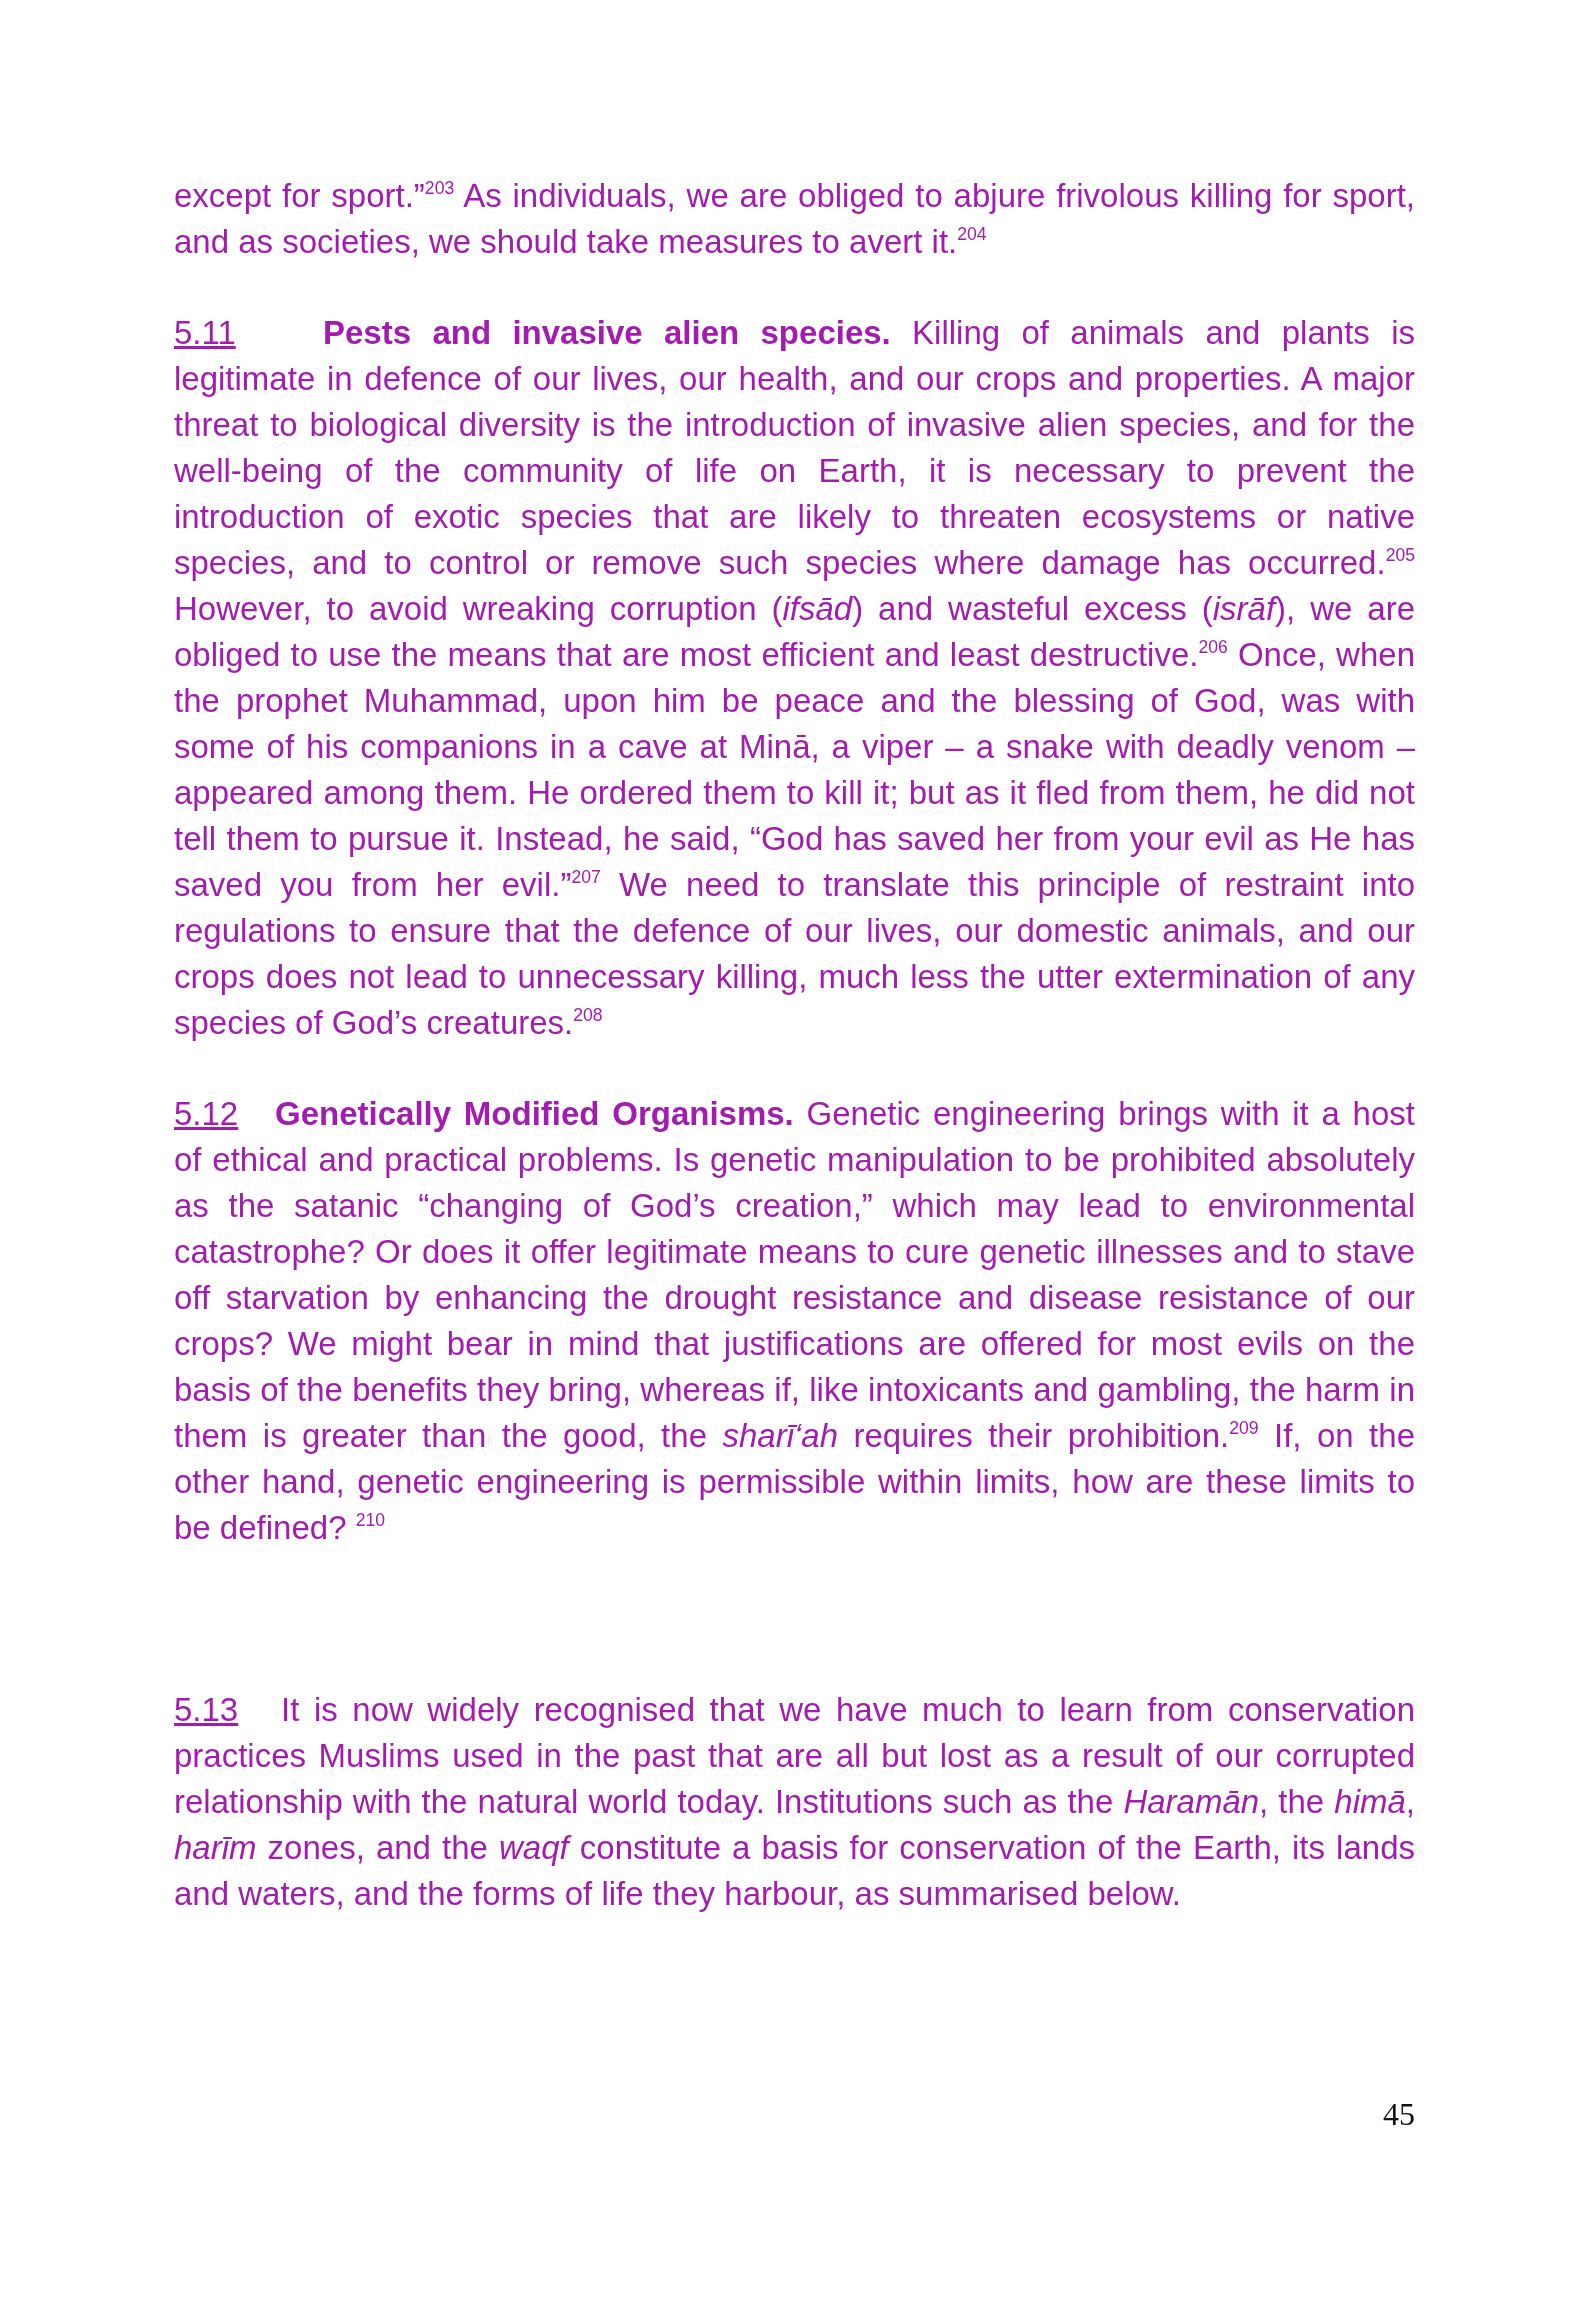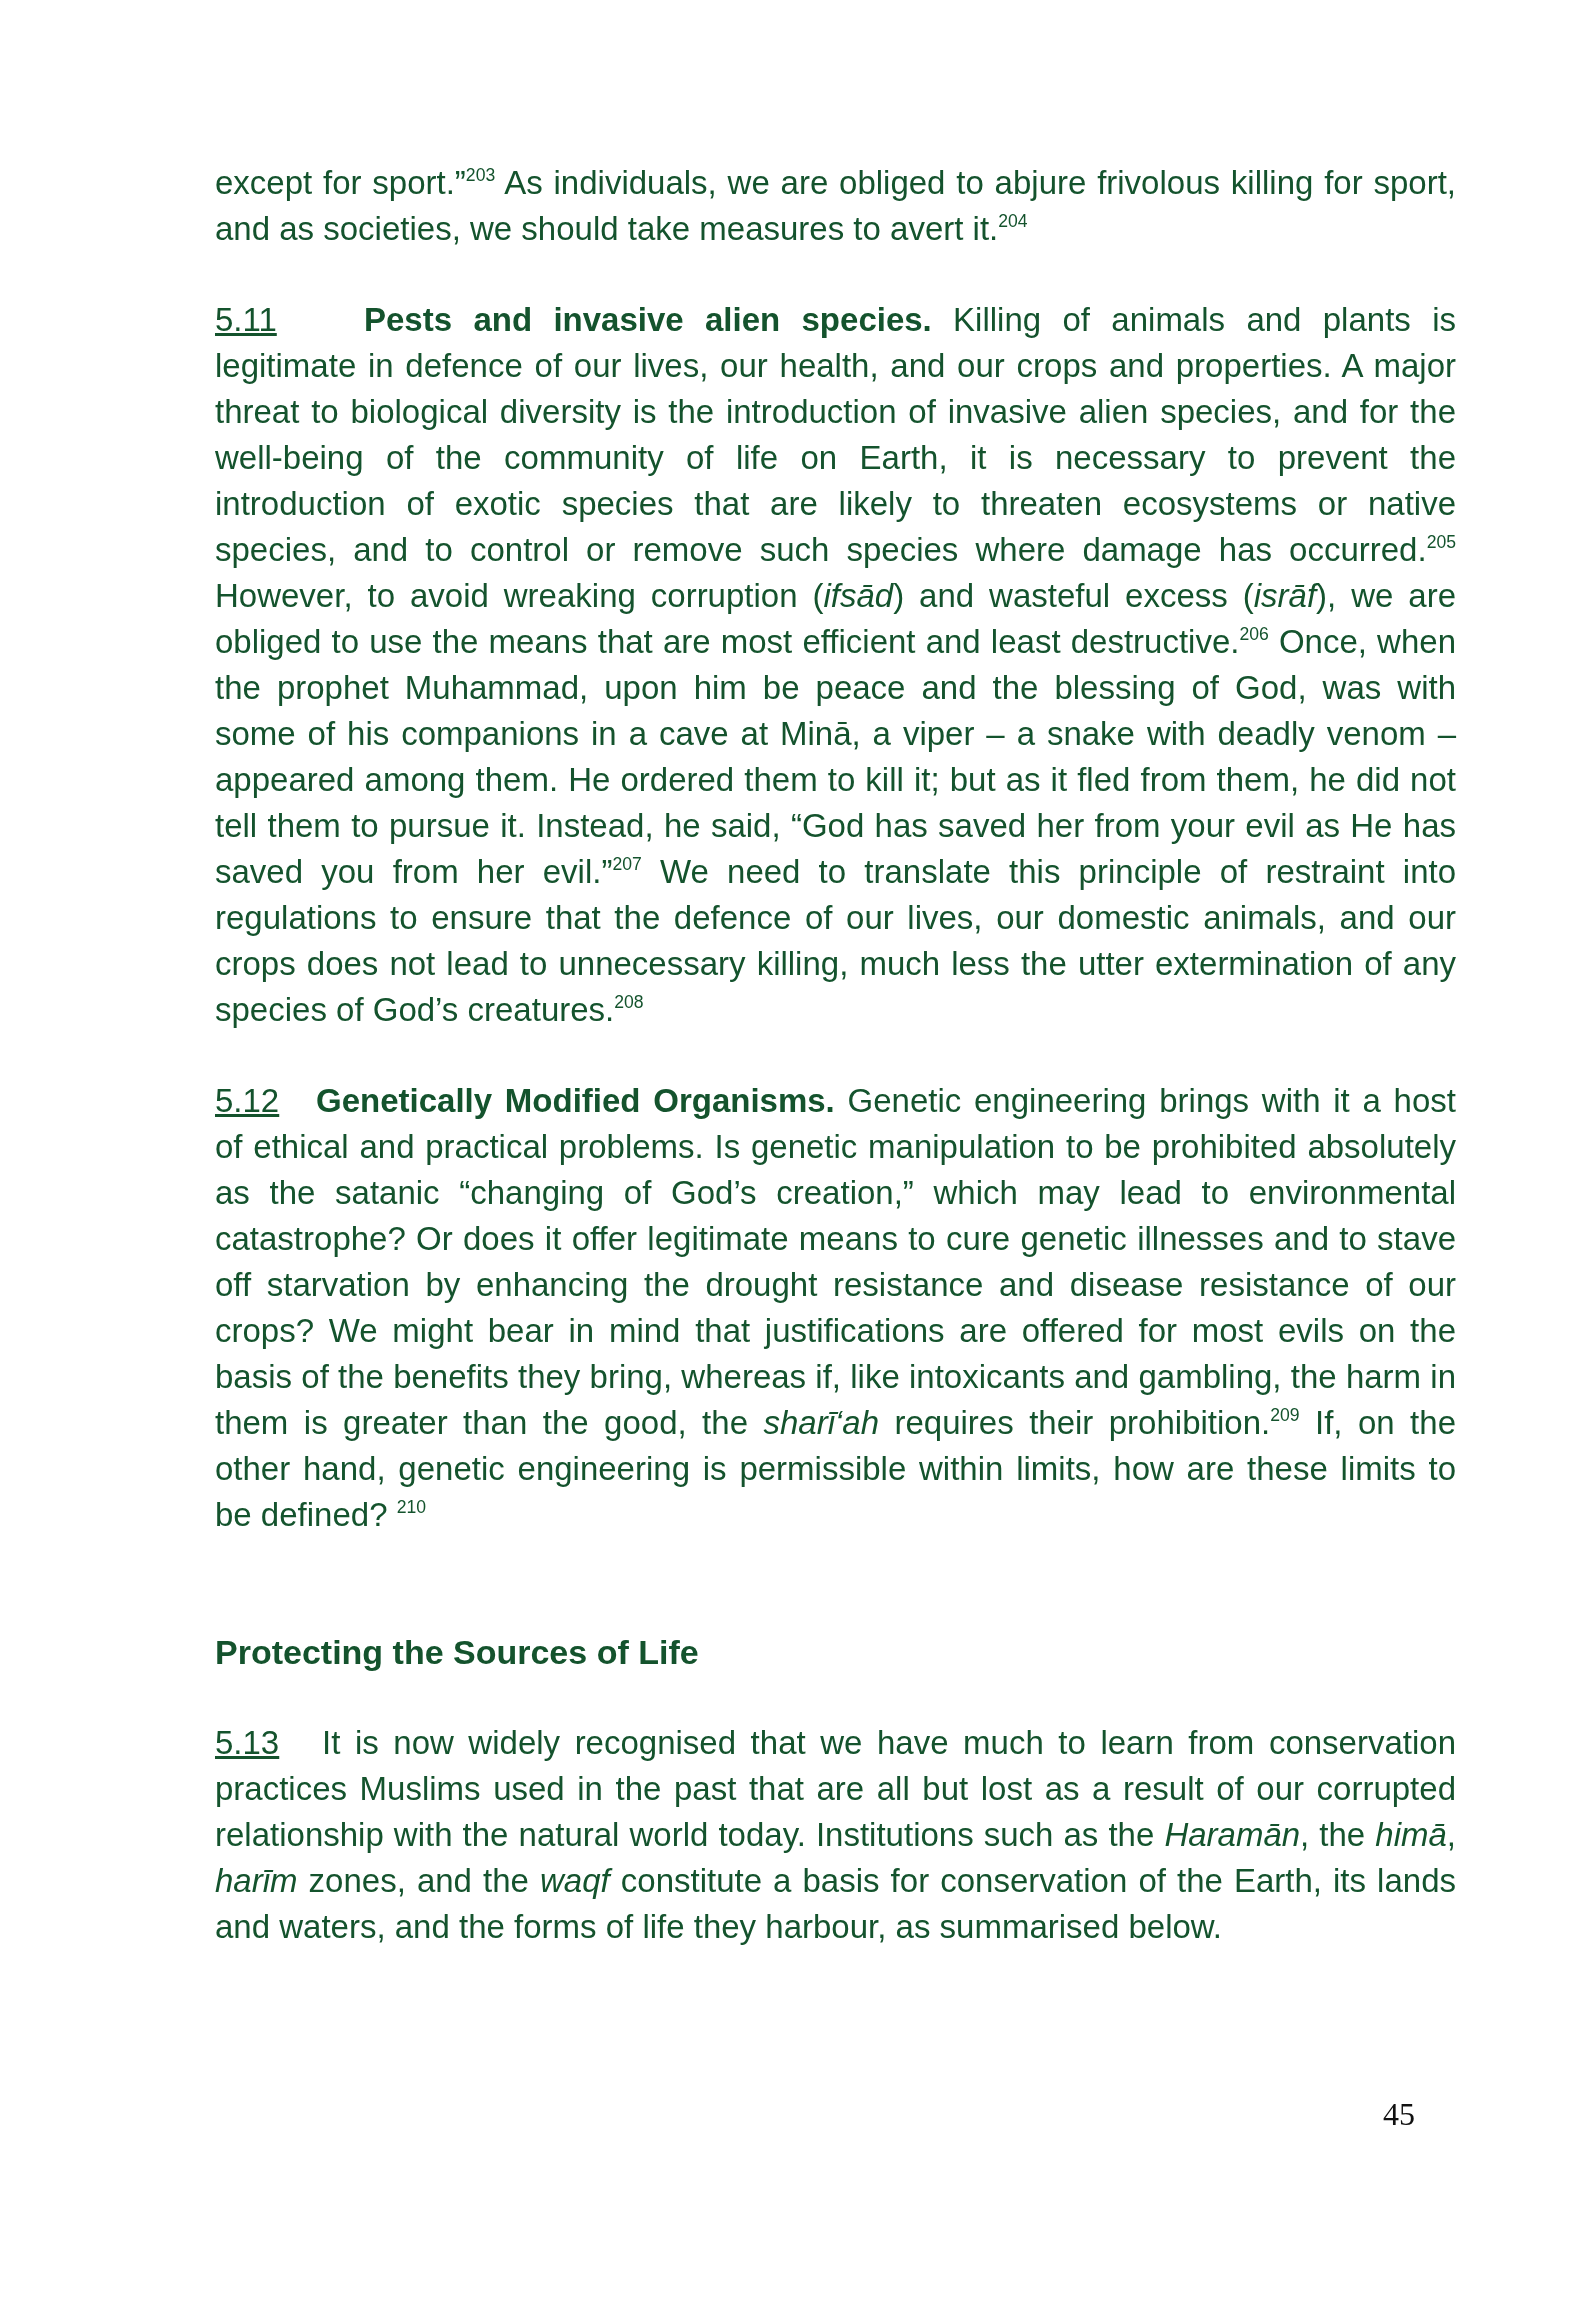--- a/index.html
+++ b/index.html
@@ -1,18 +1,18 @@
 <!DOCTYPE html>
 <html style="font-size:11.7px"><head>
 <meta charset="utf-8">
 <style>
   html, body { margin: 0; padding: 0; background: #ffffff; }
   body { width: 1593px; height: 2307px; position: relative; overflow: hidden; }
-  .page { position: absolute; left: 174px; top: 160px; width: 1241px; color: #14532d;
-          font-family: "Liberation Sans", "DejaVu Sans", sans-serif; font-size: 33px; line-height: 46px; margin-left: 41px; }
+  .page { position: absolute; left: 174px; top: 173px; width: 1241px; color: #a21caf;
+          font-family: "Liberation Sans", "DejaVu Sans", sans-serif; font-size: 33px; line-height: 46px; }
   .para { text-align: justify; margin: 0; }
   .gap { height: 45px; }
   .gap2 { height: 91px; }
   sup { font-size: 17.6px; line-height: 0; vertical-align: 0; position: relative; top: -13px; }
   .num { display: inline-block; text-decoration: underline; }
   .num-wide { width: 149px; }
   .num-narrow { width: 101px; }
   .num-mid { width: 107px; }
   b { font-weight: bold; }
   .heading { font-weight: bold; font-size: 34px; margin: 0; }
@@ -29,21 +29,20 @@
   <div class="gap"></div>
 
   <p class="para"><span class="num num-wide">5.11</span><b>Pests and invasive alien species.</b><span> Killing of animals and plants is legitimate in defence of our lives, our health, and our crops and properties. A major threat to biological diversity is the introduction of invasive alien species, and for the well-being of the community of life on Earth, it is necessary to prevent the introduction of exotic species that are likely to threaten ecosystems or native species, and to control or remove such species where damage has occurred.</span><sup>205</sup><span> However, to avoid wreaking corruption (</span><i>ifsād</i><span>) and wasteful excess (</span><i>isrāf</i><span>), we are obliged to use the means that are most efficient and least destructive.</span><sup>206</sup><span> Once, when the prophet Muhammad, upon him be peace and the blessing of God, was with some of his companions in a cave at Minā, a viper – a snake with deadly venom – appeared among them. He ordered them to kill it; but as it fled from them, he did not tell them to pursue it. Instead, he said, “God has saved her from your evil as He has saved you from her evil.”</span><sup>207</sup><span> We need to translate this principle of restraint into regulations to ensure that the defence of our lives, our domestic animals, and our crops does not lead to unnecessary killing, much less the utter extermination of any species of God’s creatures.</span><sup>208</sup></p>
 
   <div class="gap"></div>
 
   <p class="para"><span class="num num-narrow">5.12</span><b>Genetically Modified Organisms.</b><span> Genetic engineering brings with it a host of ethical and practical problems. Is genetic manipulation to be prohibited absolutely as the satanic “changing of God’s creation,” which may lead to environmental catastrophe? Or does it offer legitimate means to cure genetic illnesses and to stave off starvation by enhancing the drought resistance and disease resistance of our crops? We might bear in mind that justifications are offered for most evils on the basis of the benefits they bring, whereas if, like intoxicants and gambling, the harm in them is greater than the good, the </span><i>sharī‘ah</i><span> requires their prohibition.</span><sup>209</sup><span> If, on the other hand, genetic engineering is permissible within limits, how are these limits to be defined? </span><sup>210</sup></p>
 
   <div class="gap2"></div>
 
-  <h2 class="heading">Protecting the Sources of Life</h2>
 
   <div class="gap"></div>
 
   <p class="para"><span class="num num-mid">5.13</span><span>It is now widely recognised that we have much to learn from conservation practices Muslims used in the past that are all but lost as a result of our corrupted relationship with the natural world today. Institutions such as the </span><i>Haramān</i><span>, the </span><i>himā</i><span>, </span><i>harīm</i><span> zones, and the </span><i>waqf</i><span> constitute a basis for conservation of the Earth, its lands and waters, and the forms of life they harbour, as summarised below.</span></p>
 
 </div>
 
 <div class="pagenum">45</div>
 
 

